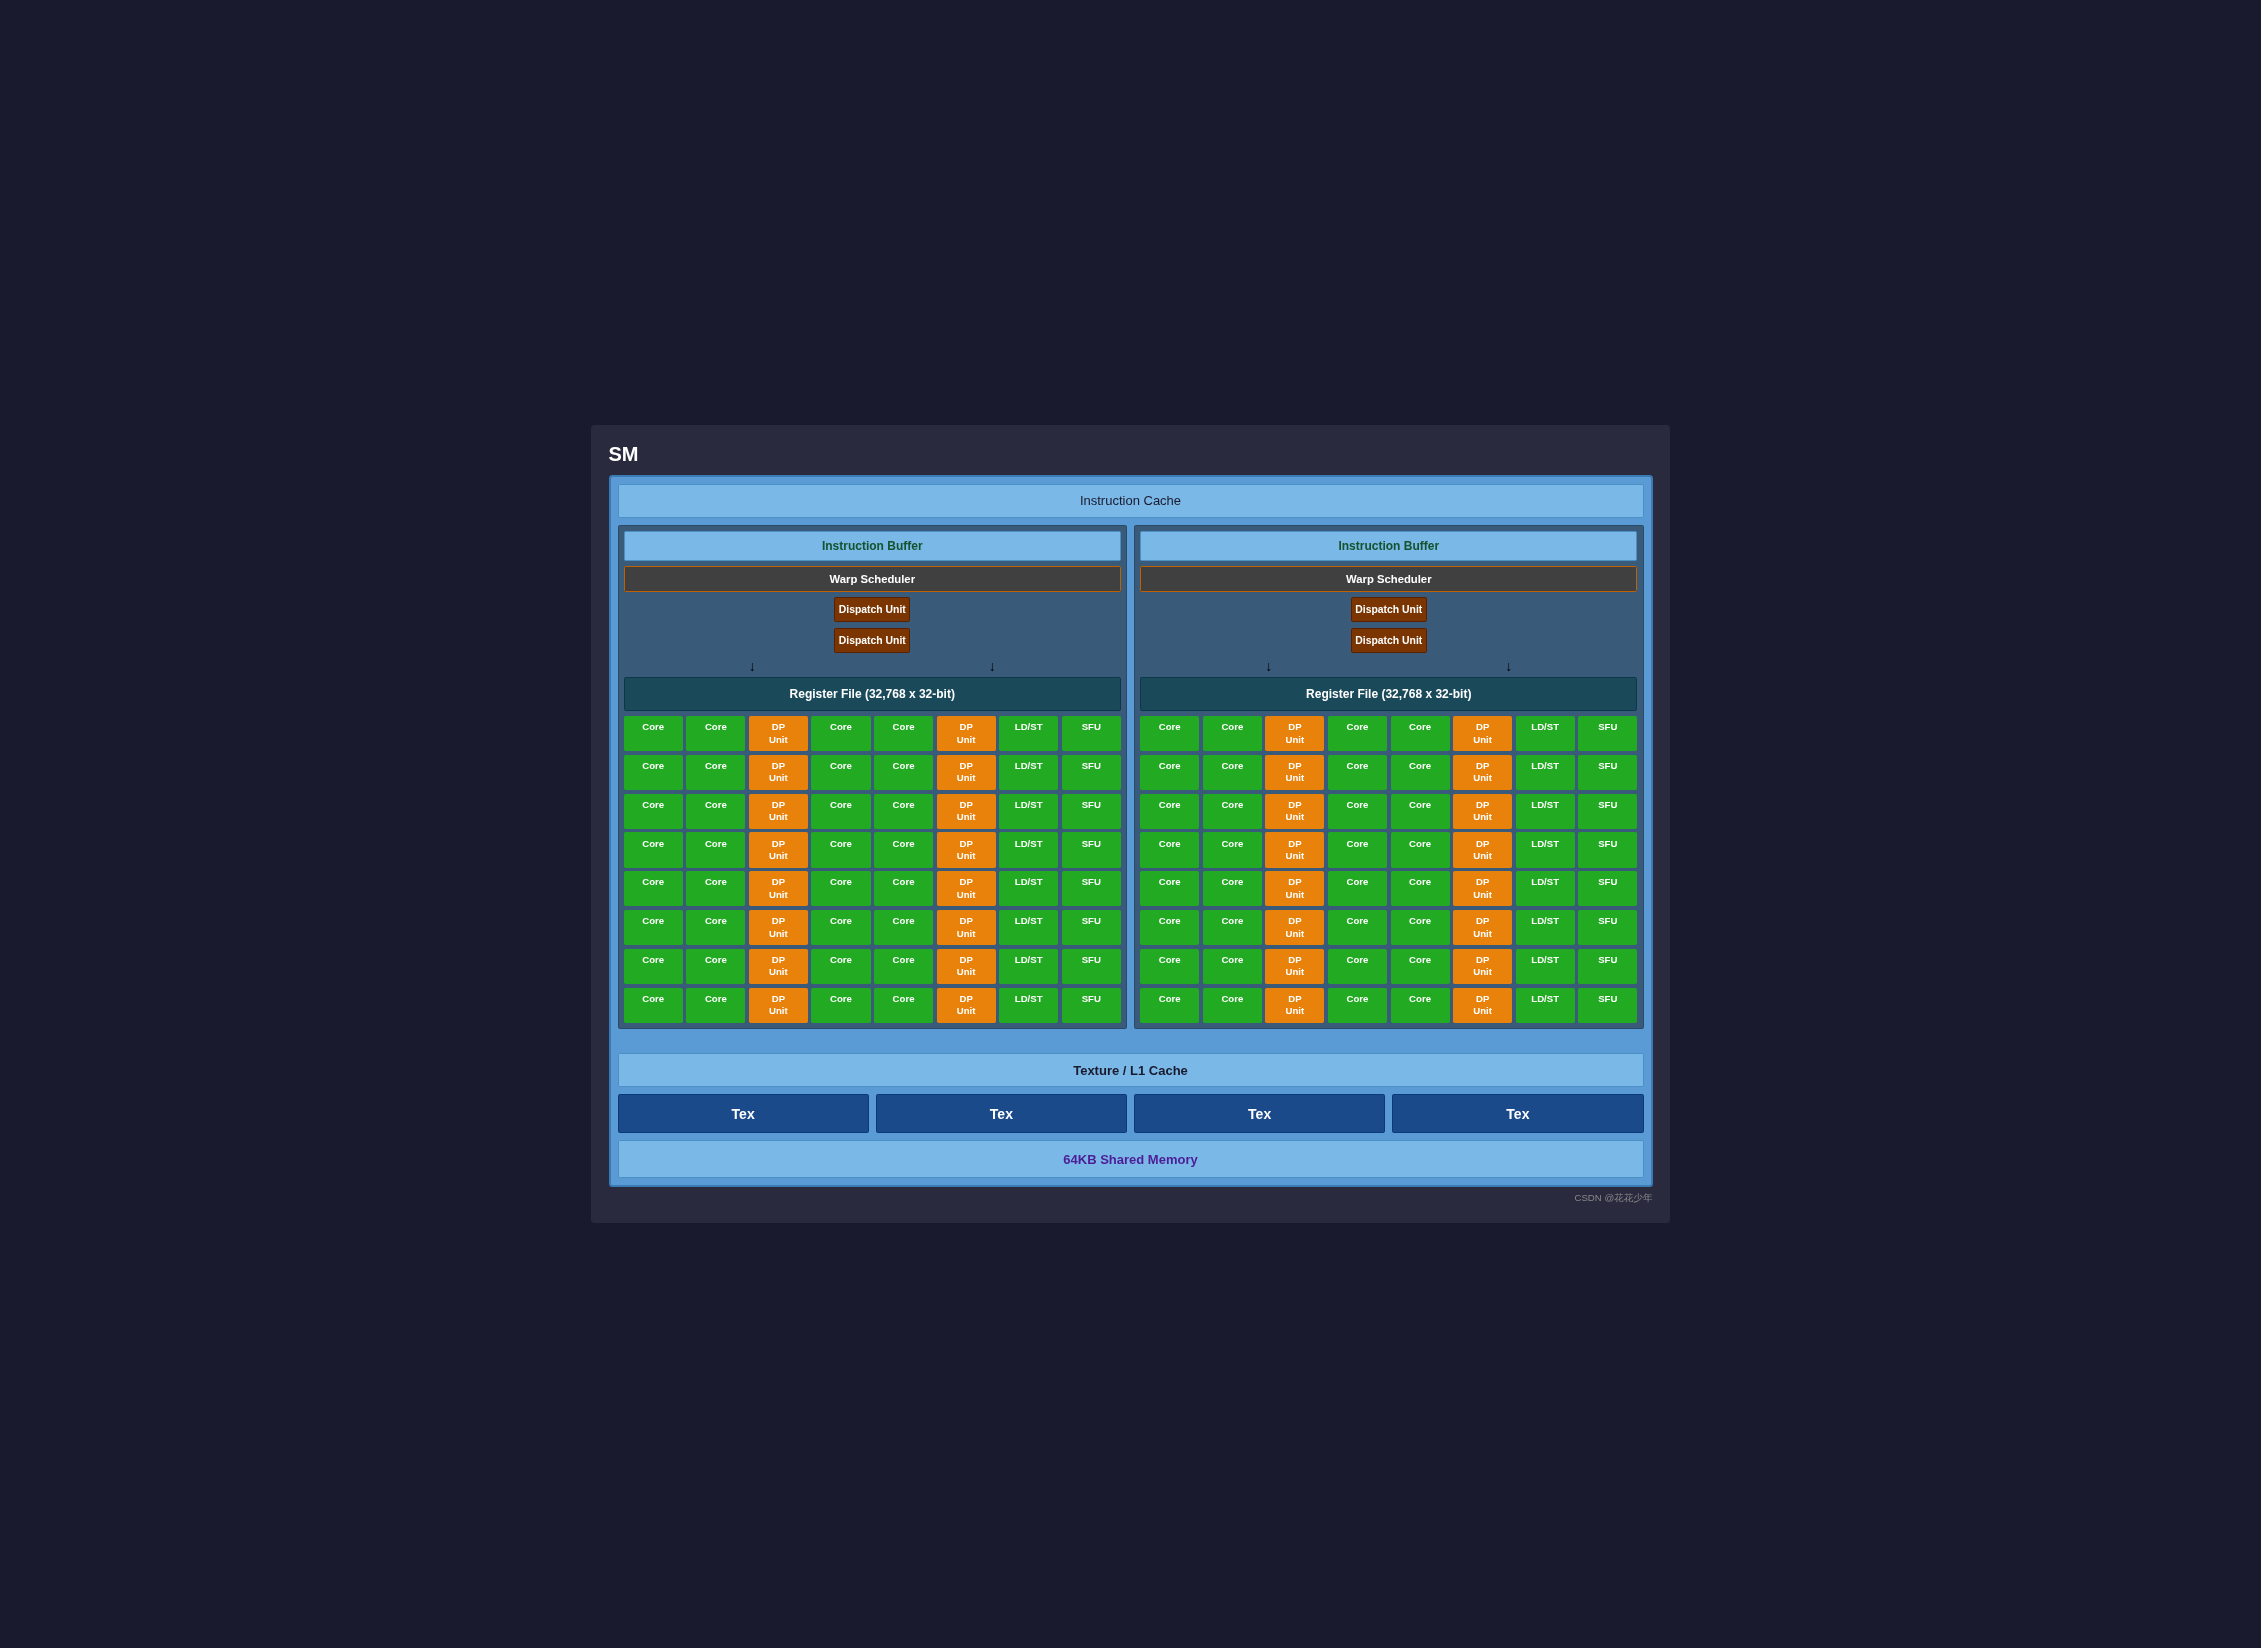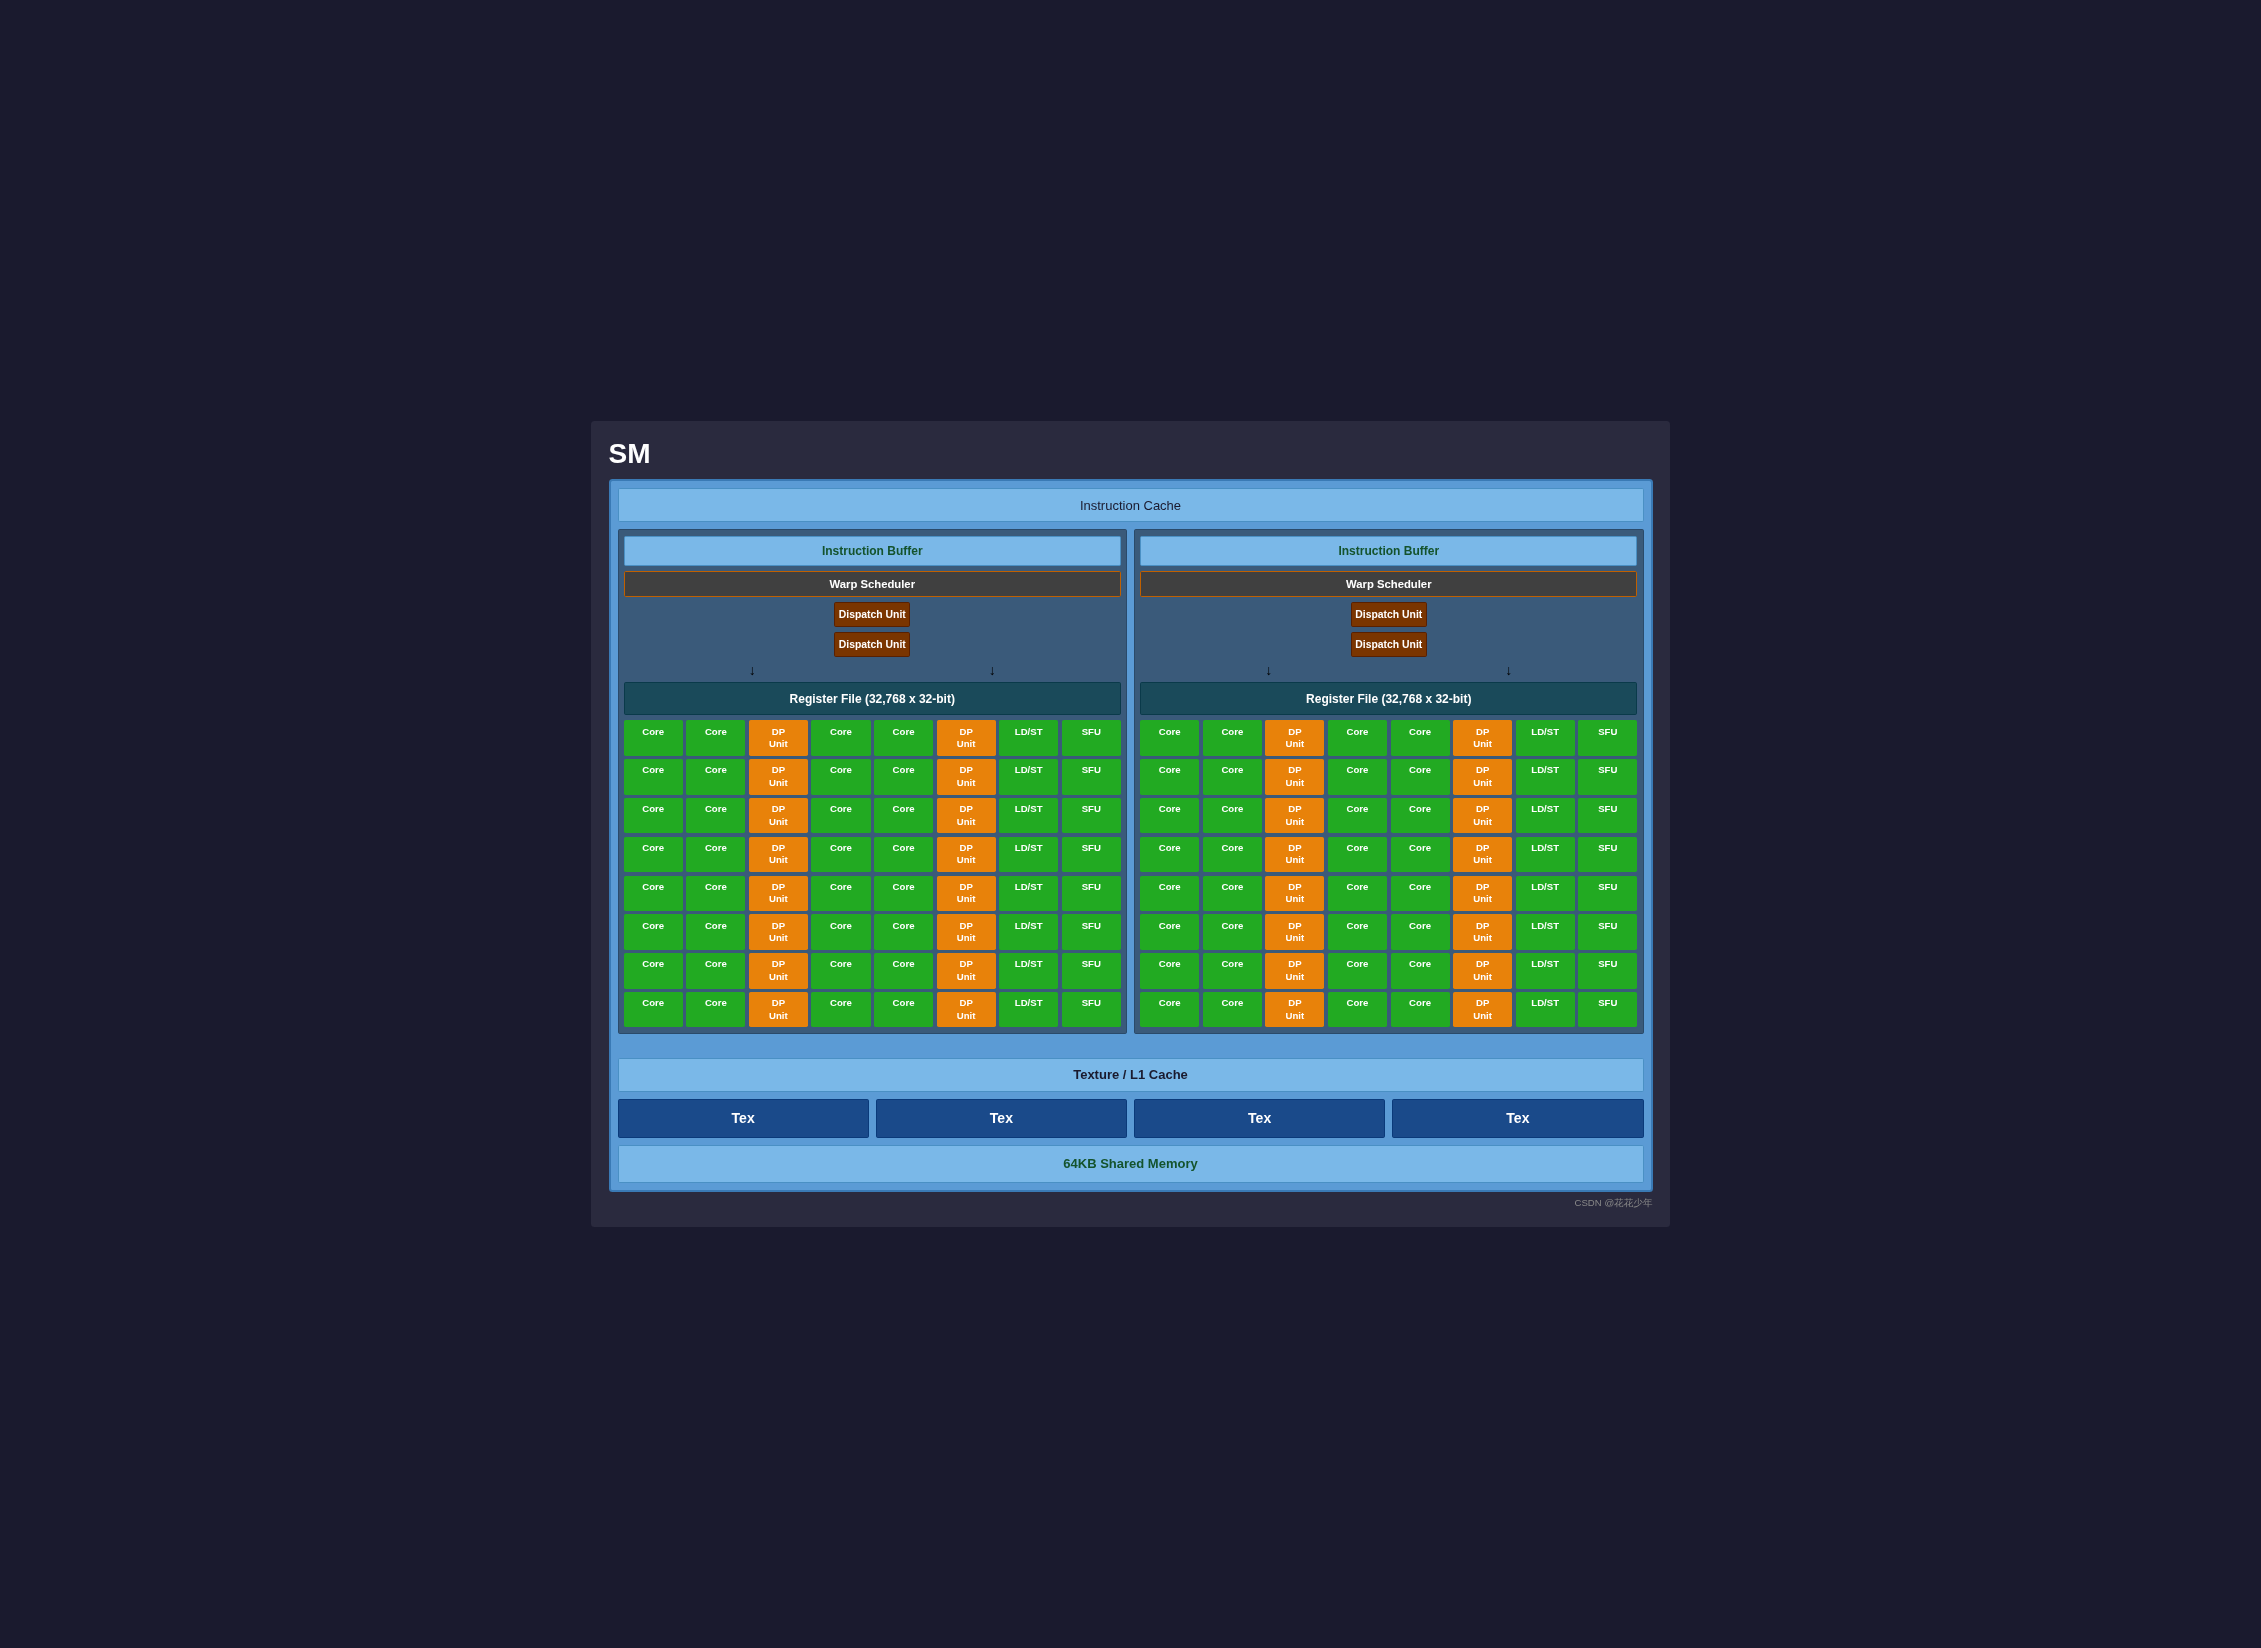--- a/index.html
+++ b/index.html
@@ -12,21 +12,21 @@
       font-family: Arial, sans-serif;
       padding: 17.4px;
     }
     .page-wrapper {
       background: #2a2a3e;
       padding: 17.4px;
       border-radius: 3.5px;
     }
     .sm-title {
       color: white;
-      font-size: 28px;
+      font-size: 20px;
       font-weight: bold;
       margin-bottom: 8.7px;
     }
     .sm-container {
       background: #5b9bd5;
       border: 2.6px solid #3a7ab5;
       border-radius: 3.5px;
       padding: 7px;
       width: 1044px;
     }
@@ -158,21 +158,21 @@
       color: white;
       border-radius: 1.7px;
     }
     .shared-memory {
       background: #7ab8e8;
       border: 1.7px solid #4a90c4;
       text-align: center;
       padding: 10.4px;
       font-size: 13px;
       font-weight: bold;
-      color: #14532d;
+      color: #4c1d95;
       border-radius: 1.7px;
     }
     .watermark {
       color: #888;
       font-size: 9.6px;
       text-align: right;
       margin-top: 5.2px;
     }
   </style>
 </head>

